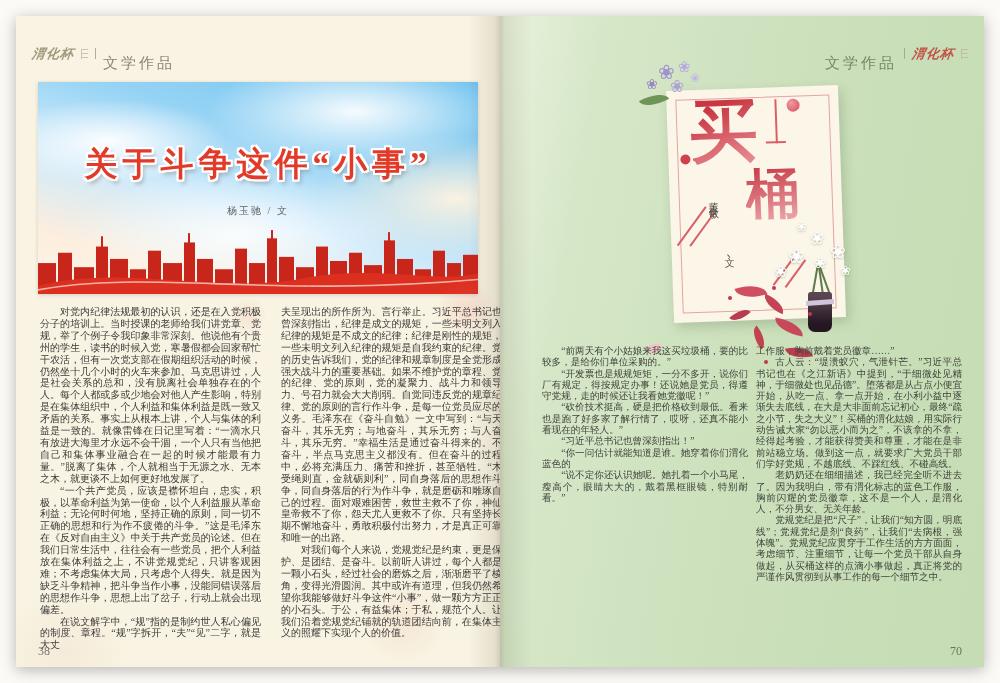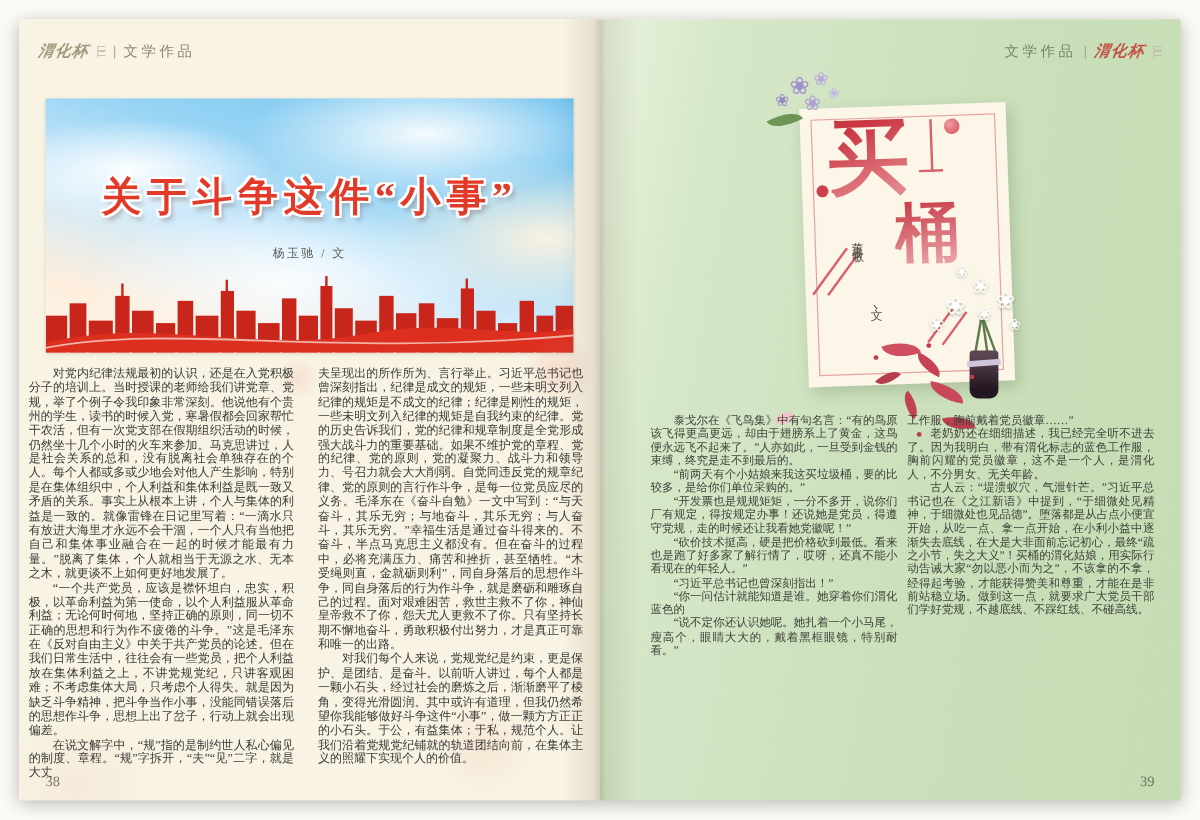--- a/index.html
+++ b/index.html
@@ -22,42 +22,42 @@
   .hdr{position:absolute;top:18px;display:flex;align-items:center;gap:7px;z-index:3;}
   .hdr-left{left:16px;}
   .hdr-right{right:16px;}
   .logo{font-style:italic;font-weight:bold;font-size:13px;letter-spacing:1px;
         transform:skewX(-8deg);}
   .logo-gray{color:#a29a7e;}
   .logo-red{color:#c05548;}
   .logo-stamp{display:inline-block;width:7px;height:10px;border-left:1px solid #b9b19a;
         opacity:.7;background:repeating-linear-gradient(#b9b19a 0 1px,transparent 1px 4px);}
   .hdr-div{width:1px;height:11px;background:#b4ac96;}
-  .hdr-section{font-size:12px;letter-spacing:3px;color:#8d8671;}
+  .hdr-section{font-size:15px;letter-spacing:3px;color:#8d8671;margin-top:20px;}
   .hdr-right .hdr-section{color:#77876b;}
   .hdr-right .hdr-div{background:#9fae92;}
 
   .banner{position:absolute;left:22px;top:66px;width:440px;height:212px;overflow:hidden;
     box-shadow:0 1px 4px rgba(0,0,0,.15);
     background:
       radial-gradient(ellipse 170px 60px at 16% 28%, rgba(255,255,255,.95), rgba(255,255,255,0) 70%),
       radial-gradient(ellipse 210px 75px at 72% 14%, rgba(255,255,255,.92), rgba(255,255,255,0) 70%),
       radial-gradient(ellipse 240px 90px at 45% 72%, rgba(255,255,255,.85), rgba(255,255,255,0) 70%),
       radial-gradient(ellipse 200px 90px at 95% 55%, rgba(255,243,224,.95), rgba(255,255,255,0) 70%),
       linear-gradient(197deg,#6ec1ee 0%,#95d3f4 33%,#cfeafb 58%,#fdeedd 82%,#fdf6ec 100%);}
   .banner-title{position:absolute;left:0;right:0;top:60px;text-align:center;
     font-size:33px;font-weight:bold;letter-spacing:5px;color:#e23a28;white-space:nowrap;
     text-shadow:-2px -2px 0 #fff,2px -2px 0 #fff,-2px 2px 0 #fff,2px 2px 0 #fff,
                 0 -2px 0 #fff,0 2px 0 #fff,-2px 0 0 #fff,2px 0 0 #fff,3px 4px 4px rgba(80,40,20,.35);}
   .banner-byline{position:absolute;left:0;right:0;top:122px;text-align:center;
     font-size:10px;color:#5c5c5c;letter-spacing:2px;}
   .skyline{position:absolute;left:0;bottom:0;width:100%;height:66px;display:block;}
 
   .cols{position:absolute;display:flex;z-index:2;}
-  .cols-left{left:8px;top:290px;width:462px;height:352px;gap:20px;}
+  .cols-left{left:24px;top:290px;width:462px;height:352px;gap:20px;}
   .col{flex:1;overflow:hidden;text-align:justify;color:#3a3a38;}
   .cols-left .col{font-size:10px;line-height:11.9px;}
   .para{margin:0;text-indent:2em;}
   .para.cont{text-indent:0;}
 
   .pagenum{position:absolute;bottom:8px;font-size:12px;z-index:3;margin-top:30px;}
   .pagenum-left{left:22px;color:#7b7566;}
   .pagenum-right{right:22px;color:#66765c;}
 
   
@@ -270,32 +270,32 @@
         <div class="mini-dot md2"></div>
         <div class="mini-dot md3"></div>
         <div class="mini-dot md4"></div>
       </div>
 
       <div class="petal"></div>
     </div>
 
     <div class="cols cols-right">
       <div class="col">
-          <p class="para">泰戈尔在《飞鸟集》中有句名言：“有的鸟原该飞得更高更远，却由于翅膀系上了黄金，这鸟便永远飞不起来了。”人亦如此，一旦受到金钱的束缚，终究是走不到最后的。</p>
           <p class="para">“前两天有个小姑娘来我这买垃圾桶，要的比较多，是给你们单位采购的。”</p>
           <p class="para">“开发票也是规规矩矩，一分不多开，说你们厂有规定，得按规定办事！还说她是党员，得遵守党规，走的时候还让我看她党徽呢！”</p>
           <p class="para">“砍价技术挺高，硬是把价格砍到最低。看来也是跑了好多家了解行情了，哎呀，还真不能小看现在的年轻人。”</p>
           <p class="para">“习近平总书记也曾深刻指出！”</p>
           <p class="para">“你一问估计就能知道是谁。她穿着你们渭化蓝色的</p>
           <p class="para">“说不定你还认识她呢。她扎着一个小马尾，瘦高个，眼睛大大的，戴着黑框眼镜，特别耐看。”</p>
         </div>
       <div class="col">
           <p class="para cont">工作服，胸前戴着党员徽章……”</p>
+          <p class="para">古人云：“堤溃蚁穴，气泄针芒。”习近平总书记也在《之江新语》中提到，“于细微处见精神，于细微处也见品德”。堕落都是从占点小便宜开始，从吃一点、拿一点开始，在小利小益中逐渐失去底线，在大是大非面前忘记初心，最终“疏之小节，失之大义”！买桶的渭化姑娘，用实际行动告诫大家“勿以恶小而为之”，不该拿的不拿，经得起考验，才能获得赞美和尊重，才能在是非前站稳立场。做到这一点，就要求广大党员干部们学好党规，不越底线、不踩红线、不碰高线。</p>
           <p class="para">老奶奶还在细细描述，我已经完全听不进去了。因为我明白，带有渭化标志的蓝色工作服，胸前闪耀的党员徽章，这不是一个人，是渭化人，不分男女、无关年龄。</p>
-          <p class="para">古人云：“堤溃蚁穴，气泄针芒。”习近平总书记也在《之江新语》中提到，“于细微处见精神，于细微处也见品德”。堕落都是从占点小便宜开始，从吃一点、拿一点开始，在小利小益中逐渐失去底线，在大是大非面前忘记初心，最终“疏之小节，失之大义”！买桶的渭化姑娘，用实际行动告诫大家“勿以恶小而为之”，不该拿的不拿，经得起考验，才能获得赞美和尊重，才能在是非前站稳立场。做到这一点，就要求广大党员干部们学好党规，不越底线、不踩红线、不碰高线。</p>
+          <p class="para">党规党纪是把“尺子”，让我们“知方圆，明底线”；党规党纪是剂“良药”，让我们“去病根，强体魄”。党规党纪应贯穿于工作生活的方方面面，考虑细节、注重细节，让每一个党员干部从自身做起，从买桶这样的点滴小事做起，真正将党的严谨作风贯彻到从事工作的每一个细节之中。</p>
         </div>
     </div>
 
-    <div class="pagenum pagenum-right">39</div>
+    <div class="pagenum pagenum-right">70</div>
   </div>
 
   <div class="spine"></div>
 </div>
 
 </body></html>

